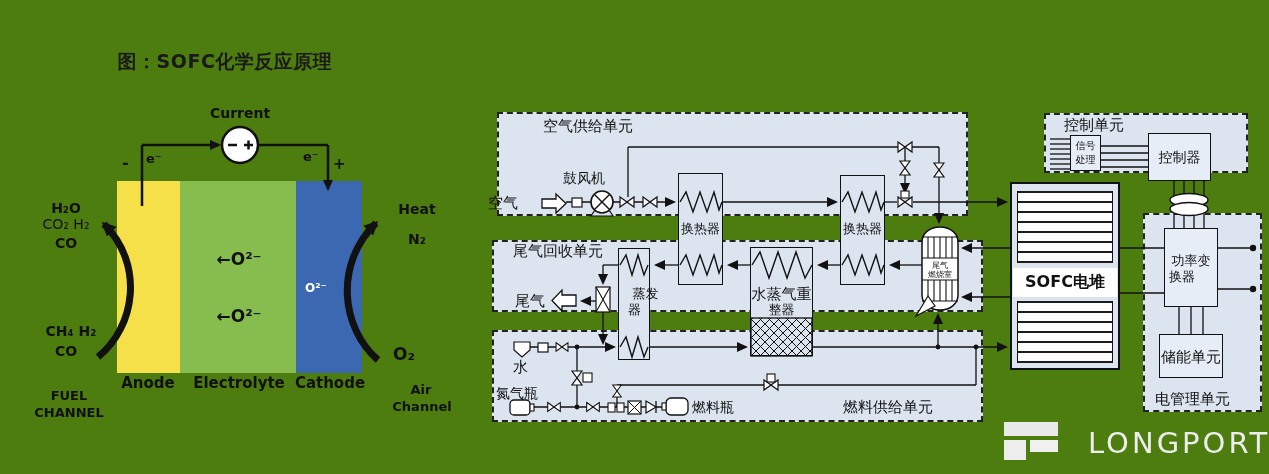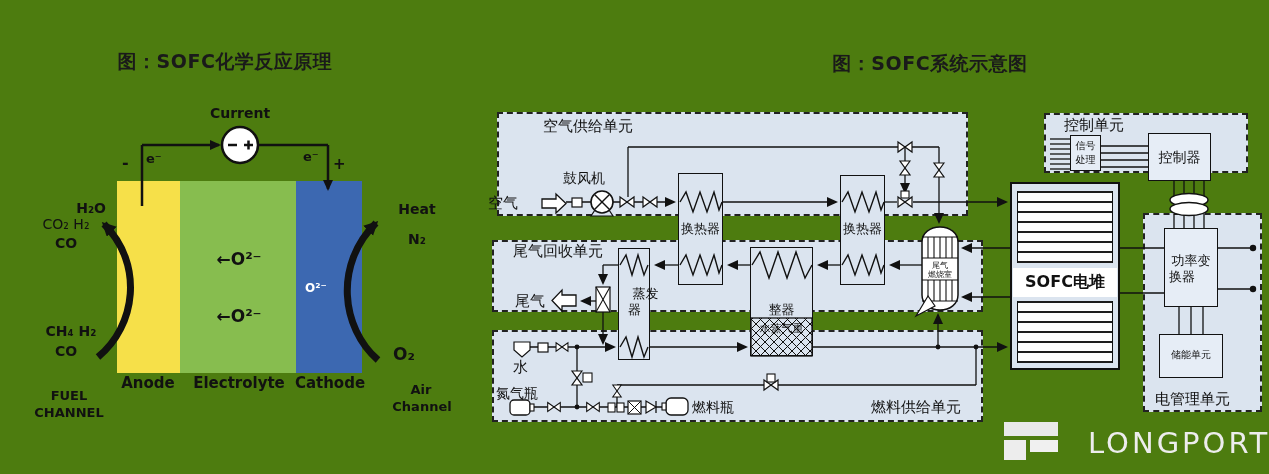--- a/index.html
+++ b/index.html
@@ -34,21 +34,21 @@
   <div class="band" style="left:117px;top:181px;width:63px;height:192px;background:#f6e049;"></div>
   <div class="band" style="left:180px;top:181px;width:116px;height:192px;background:#87bd4f;"></div>
   <div class="band" style="left:296px;top:181px;width:66px;height:192px;background:#3c68b1;"></div>
 
   <div class="lbl" style="left:195px;top:105px;width:90px;text-align:center;font-weight:bold;font-size:14px;">Current</div>
   <div class="lbl" style="left:122px;top:153px;font-weight:bold;font-size:16px;">-</div>
   <div class="lbl" style="left:146px;top:151px;font-weight:bold;font-size:13px;">e⁻</div>
   <div class="lbl" style="left:303px;top:149px;font-weight:bold;font-size:13px;">e⁻</div>
   <div class="lbl" style="left:333px;top:155px;font-weight:bold;font-size:15px;">+</div>
 
-  <div class="lbl ctr" style="left:26px;top:200px;width:80px;font-weight:bold;font-size:14px;text-align:right;">H₂O</div>
+  <div class="lbl ctr" style="left:26px;top:200px;width:80px;font-weight:bold;font-size:14px;">H₂O</div>
   <div class="lbl ctr" style="left:22px;top:216px;width:88px;font-weight:normal;font-size:14px;">CO₂ H₂</div>
   <div class="lbl ctr" style="left:26px;top:235px;width:80px;font-weight:bold;font-size:14px;">CO</div>
   <div class="lbl ctr" style="left:26px;top:323px;width:90px;font-weight:bold;font-size:14px;">CH₄ H₂</div>
   <div class="lbl ctr" style="left:26px;top:343px;width:80px;font-weight:bold;font-size:14px;">CO</div>
   <div class="lbl ctr" style="left:26px;top:388px;width:86px;font-weight:bold;font-size:13px;">FUEL</div>
   <div class="lbl ctr" style="left:26px;top:405px;width:86px;font-weight:bold;font-size:13px;">CHANNEL</div>
 
   <div class="lbl ctr" style="left:382px;top:201px;width:70px;font-weight:bold;font-size:14px;">Heat</div>
   <div class="lbl ctr" style="left:382px;top:231px;width:70px;font-weight:bold;font-size:14px;">N₂</div>
   <div class="lbl ctr" style="left:374px;top:344px;width:60px;font-weight:bold;font-size:17px;">O₂</div>
@@ -56,21 +56,20 @@
   <div class="lbl ctr" style="left:380px;top:399px;width:84px;font-weight:bold;font-size:13px;">Channel</div>
 
   <div class="lbl ctr" style="left:110px;top:374px;width:76px;font-weight:bold;font-size:15px;">Anode</div>
   <div class="lbl ctr" style="left:180px;top:374px;width:118px;font-weight:bold;font-size:15px;">Electrolyte</div>
   <div class="lbl ctr" style="left:293px;top:374px;width:74px;font-weight:bold;font-size:15px;">Cathode</div>
 
   <div class="lbl ctr" style="left:194px;top:249px;width:90px;font-weight:bold;font-size:17px;">←O²⁻</div>
   <div class="lbl ctr" style="left:194px;top:306px;width:90px;font-weight:bold;font-size:17px;">←O²⁻</div>
   <div class="lbl ctr" style="left:298px;top:281px;width:36px;font-weight:bold;font-size:12px;color:#fff;">O²⁻</div>
 
-  <div class="lbl ttl ctr" style="left:770px;top:51px;width:320px;">图：SOFC系统示意图</div>
 
   <div class="unitbox" style="left:497px;top:112px;width:471px;height:104px;"></div>
   <div class="unitbox" style="left:492px;top:240px;width:491px;height:72px;"></div>
   <div class="unitbox" style="left:492px;top:330px;width:491px;height:92px;"></div>
   <div class="unitbox" style="left:1044px;top:113px;width:204px;height:60px;"></div>
   <div class="unitbox" style="left:1143px;top:213px;width:119px;height:199px;"></div>
 
   <div class="compbox" style="left:678px;top:173px;width:45px;height:112px;"></div>
   <div class="compbox" style="left:840px;top:175px;width:45px;height:110px;"></div>
   <div class="compbox" style="left:618px;top:248px;width:32px;height:112px;"></div>
@@ -88,35 +87,35 @@
 
   <div class="lbl" style="left:543px;top:117px;font-size:15px;">空气供给单元</div>
   <div class="lbl" style="left:488px;top:194px;font-size:15px;text-align:right;">空气</div>
   <div class="lbl" style="left:563px;top:170px;font-size:14px;">鼓风机</div>
   <div class="lbl ctr" style="left:678px;top:220px;width:45px;font-size:13px;">换热器</div>
   <div class="lbl ctr" style="left:840px;top:220px;width:45px;font-size:13px;">换热器</div>
   <div class="lbl" style="left:513px;top:242px;font-size:15px;">尾气回收单元</div>
   <div class="lbl" style="left:515px;top:292px;font-size:15px;">尾气</div>
   <div class="lbl ctr" style="left:619px;top:285px;width:31px;font-size:13px;margin-left:11px;">蒸发</div>
   <div class="lbl ctr" style="left:619px;top:301px;width:31px;font-size:13px;">器</div>
-  <div class="lbl ctr" style="left:751px;top:285px;width:61px;font-size:11px;margin-top:36px;">水蒸气重</div>
+  <div class="lbl ctr" style="left:751px;top:285px;width:61px;font-size:15px;">水蒸气重</div>
   <div class="lbl ctr" style="left:751px;top:301px;width:61px;font-size:13px;">整器</div>
-  <div class="lbl" style="left:843px;top:398px;font-size:15px;margin-left:28px;">燃料供给单元</div>
+  <div class="lbl" style="left:843px;top:398px;font-size:15px;">燃料供给单元</div>
   <div class="lbl" style="left:513px;top:358px;font-size:15px;">水</div>
   <div class="lbl" style="left:496px;top:385px;font-size:14px;">氮气瓶</div>
   <div class="lbl" style="left:692px;top:399px;font-size:14px;">燃料瓶</div>
   <div class="lbl ctr" style="left:922px;top:260px;width:36px;font-size:8px;">尾气</div>
   <div class="lbl ctr" style="left:919px;top:269px;width:42px;font-size:8px;">燃烧室</div>
   <div class="lbl" style="left:1064px;top:116px;font-size:15px;">控制单元</div>
   <div class="lbl ctr" style="left:1071px;top:139px;width:29px;font-size:10px;">信号</div>
   <div class="lbl ctr" style="left:1071px;top:153px;width:29px;font-size:10px;">处理</div>
   <div class="lbl ctr" style="left:1148px;top:149px;width:63px;font-size:14px;text-align:center;">控制器</div>
   <div class="lbl ctr" style="left:1164px;top:252px;width:54px;font-size:13px;">功率变</div>
   <div class="lbl ctr" style="left:1164px;top:268px;width:36px;font-size:13px;">换器</div>
-  <div class="lbl ctr" style="left:1159px;top:348px;width:64px;font-size:10px;">储能单元</div>
+  <div class="lbl ctr" style="left:1159px;top:348px;width:64px;font-size:15px;">储能单元</div>
   <div class="lbl" style="left:1155px;top:390px;font-size:15px;">电管理单元</div>
 
   <svg class="overlay" width="1269" height="474" viewBox="0 0 1269 474">
     <defs>
       <marker id="m" markerUnits="userSpaceOnUse" markerWidth="12" markerHeight="12" refX="9" refY="5" orient="auto">
         <path d="M0,0 L11,5 L0,10 Z" fill="#111"></path>
       </marker>
       <marker id="mBig" markerUnits="userSpaceOnUse" markerWidth="18" markerHeight="18" refX="11" refY="7" orient="auto">
         <path d="M0,0 L14,7 L0,14 Z" fill="#111"></path>
       </marker>

